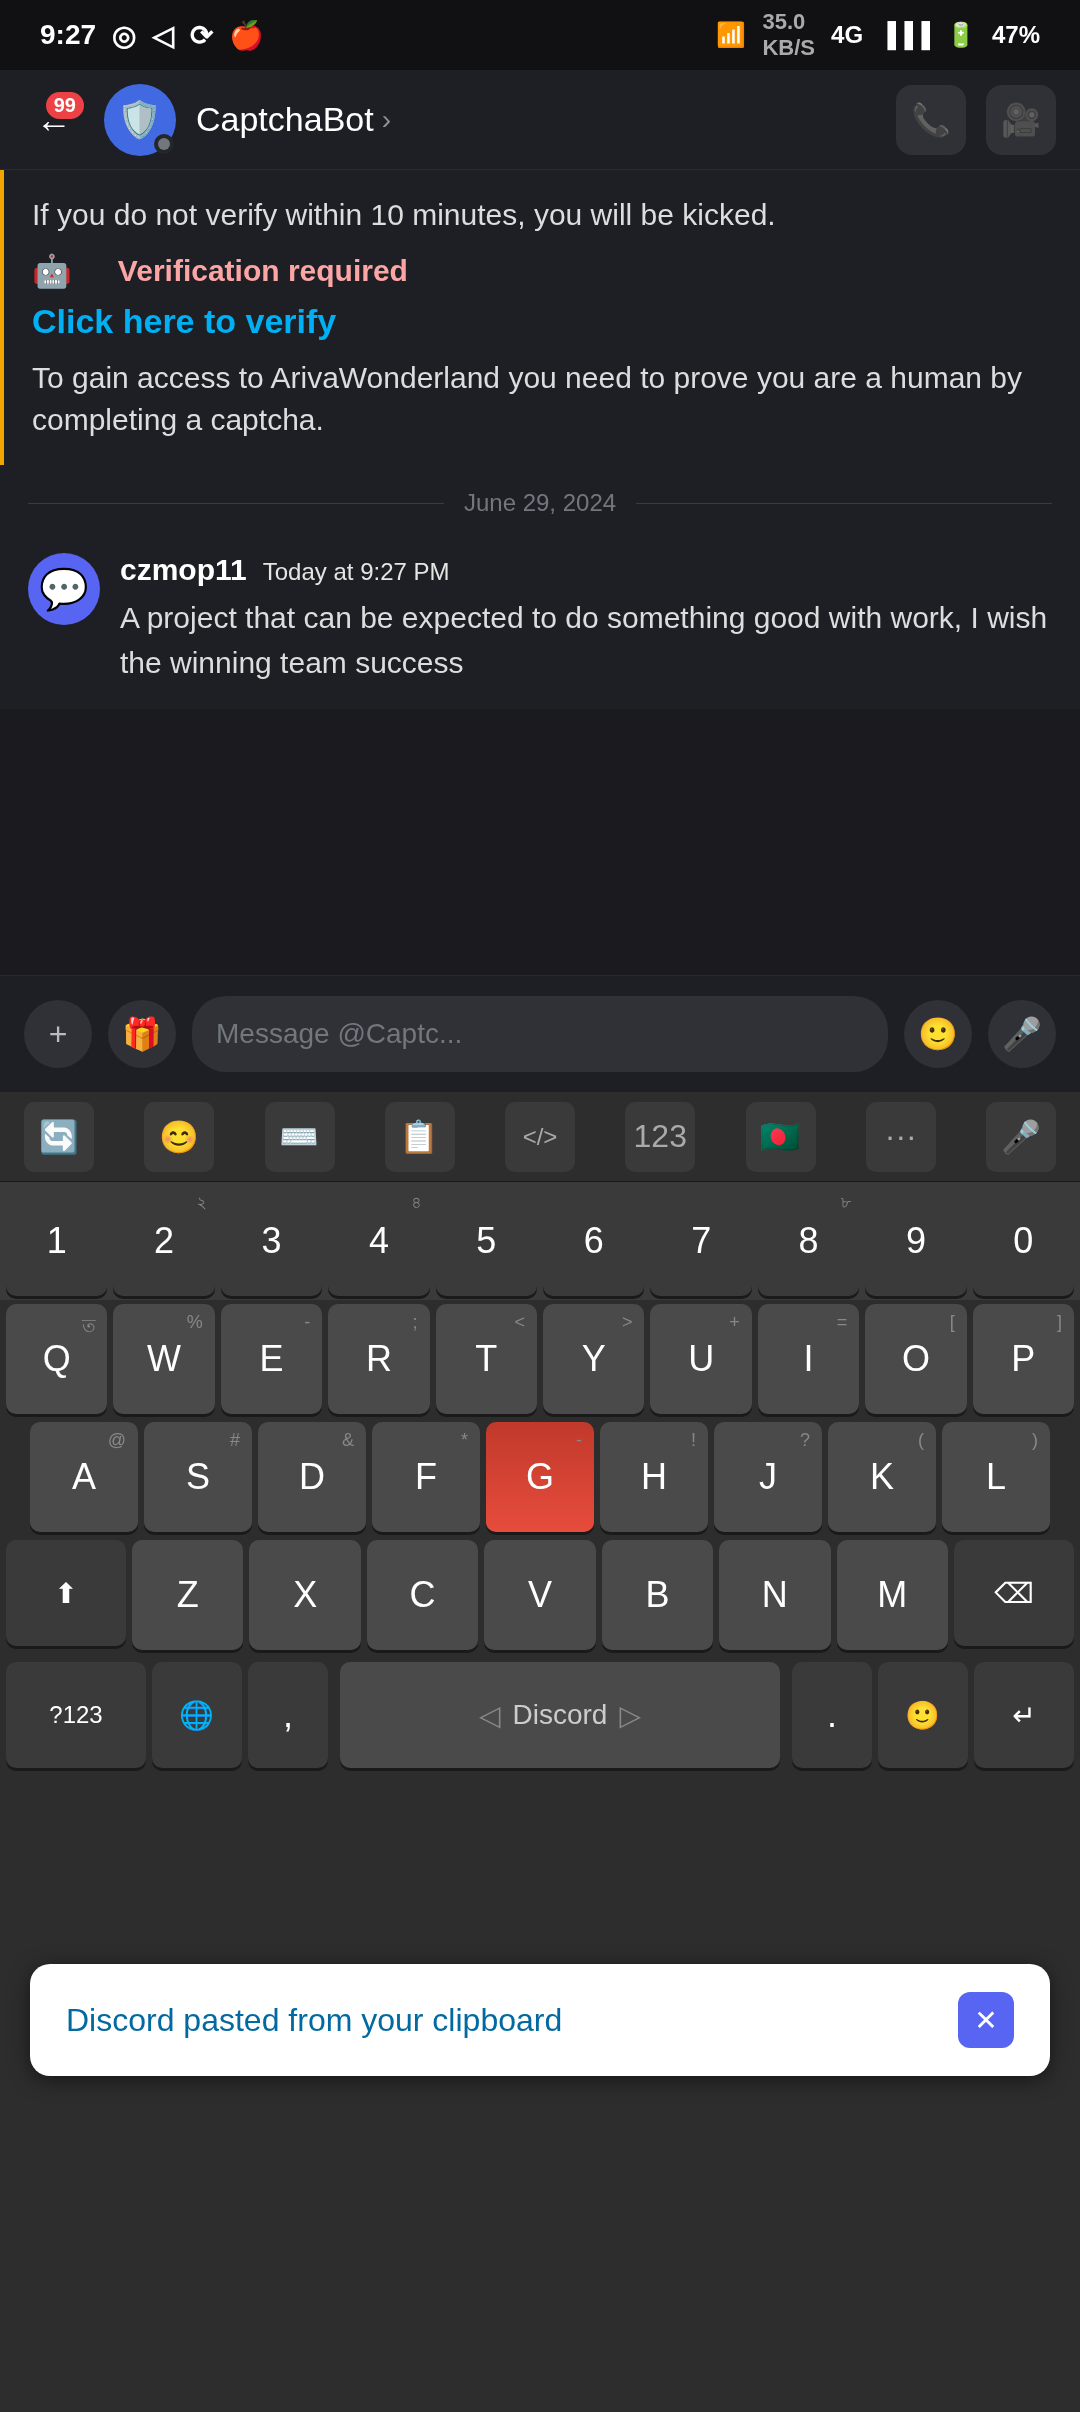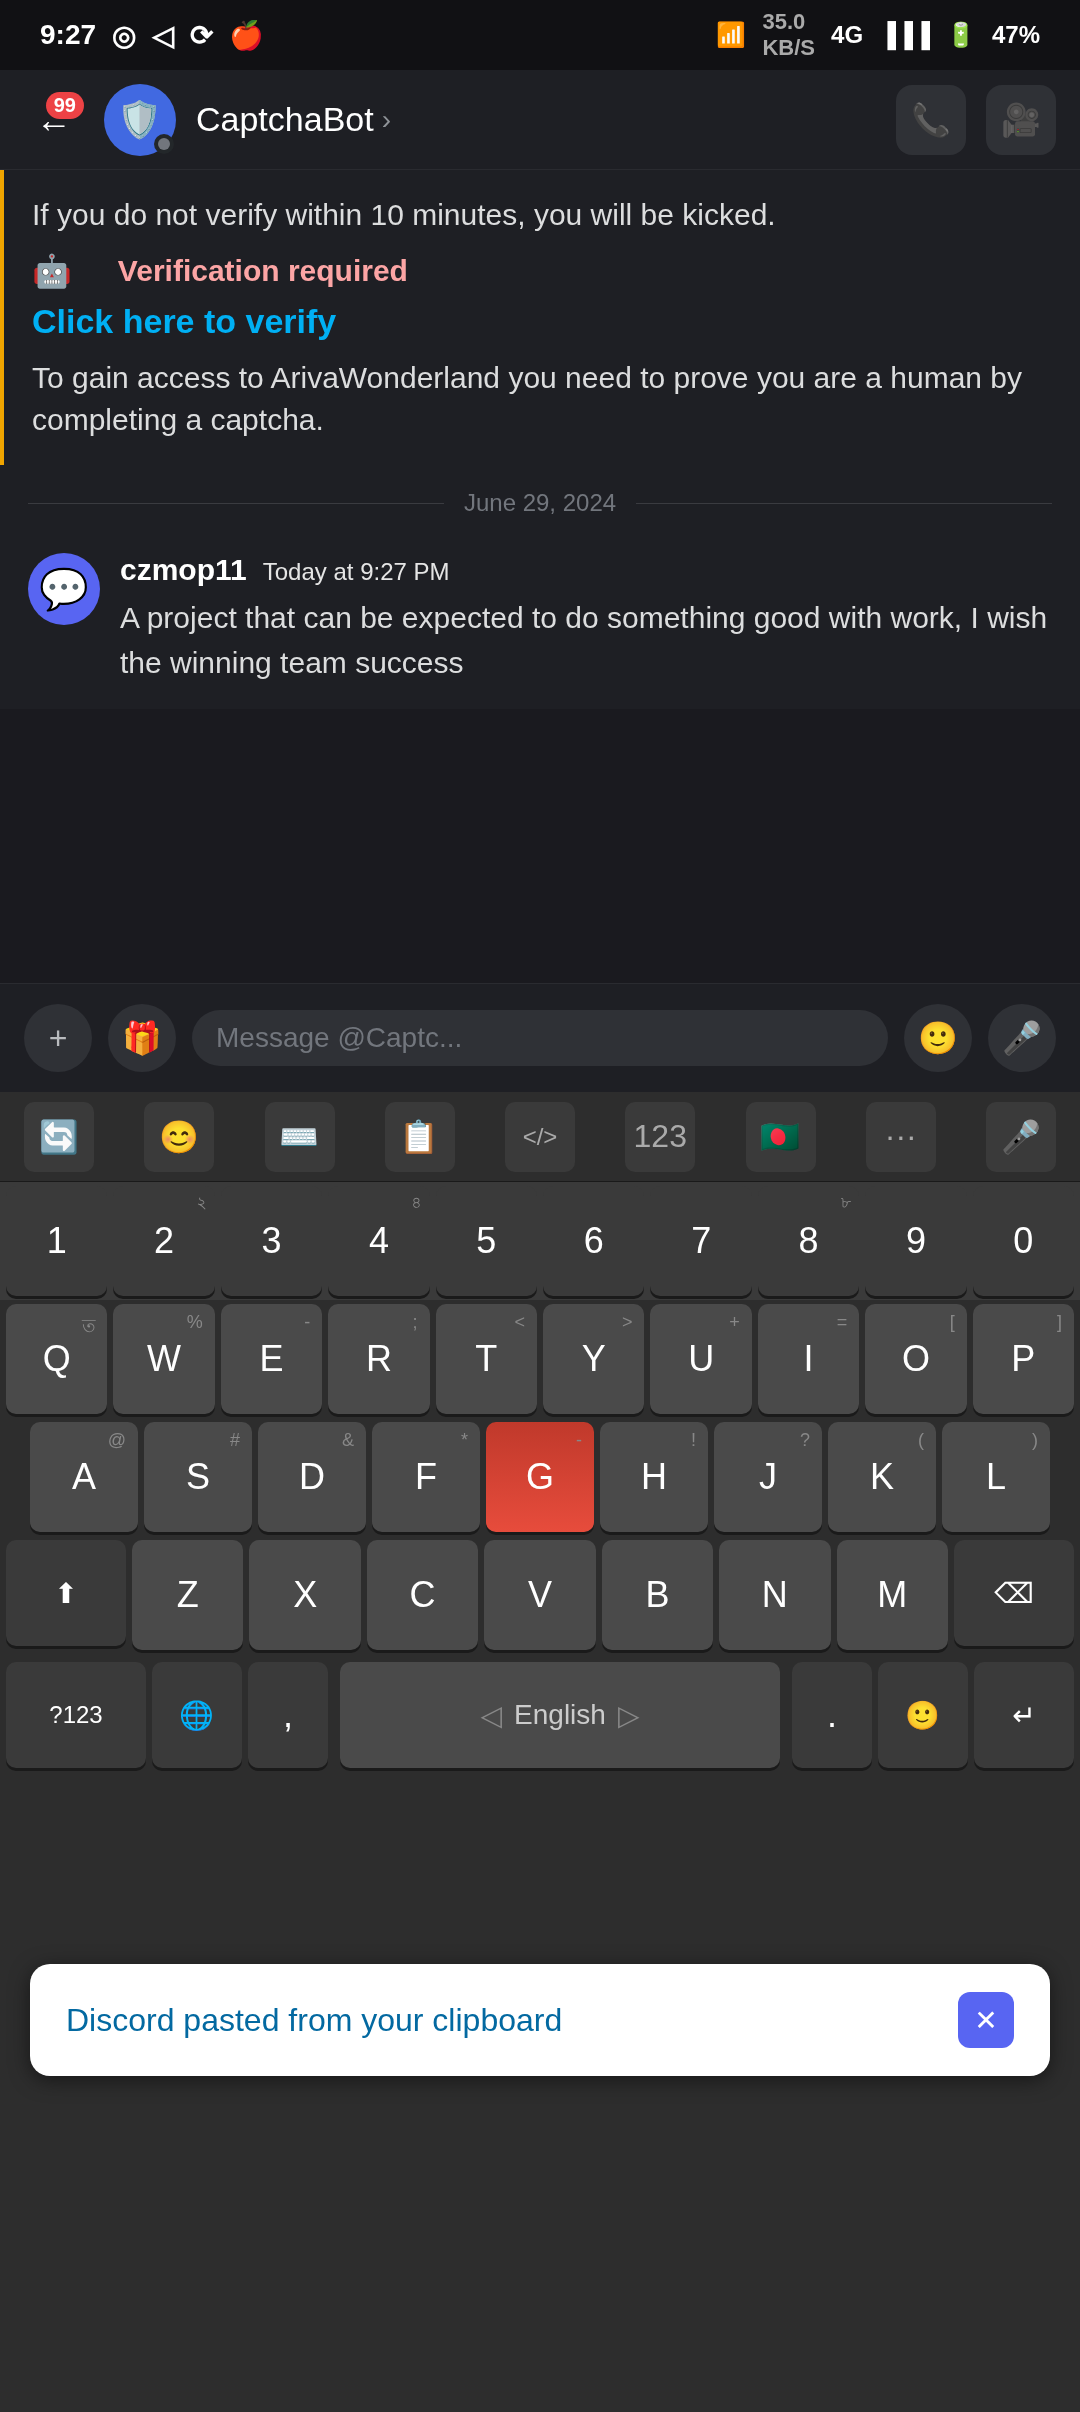--- a/index.html
+++ b/index.html
@@ -179,21 +179,21 @@
       width: 68px; height: 68px;
       background: #2f3136;
       border-radius: 50%;
       display: flex; align-items: center; justify-content: center;
       color: #b9bbbe; font-size: 32px; flex-shrink: 0;
     }
     .message-input-field {
       flex: 1;
       background: #2f3136;
       border-radius: 34px;
-      height: 56px;
+      height: 76px;
       display: flex; align-items: center;
       padding: 0 24px;
       color: #72767d; font-size: 28px;
     }
     .emoji-btn, .mic-btn {
       width: 68px; height: 68px;
       background: #2f3136;
       border-radius: 50%;
       display: flex; align-items: center; justify-content: center;
       color: #b9bbbe; font-size: 32px; flex-shrink: 0;
@@ -605,21 +605,21 @@
     </div>
     <div class="kb-special-key" style="width:90px;flex-shrink:0;">
       <span>🌐</span>
     </div>
     <div class="kb-special-key" style="width:80px;flex-shrink:0;font-size:36px;">
       <span>,</span>
     </div>
     <div class="kb-space-key" style="flex:1;margin:0 6px;">
       <span style="color:#ccc;font-size:28px;display:flex;align-items:center;gap:12px;">
         <span style="color:#888;">◁</span>
-        <span>English</span>
+        <span>Discord</span>
         <span style="color:#888;">▷</span>
       </span>
     </div>
     <div class="kb-special-key" style="width:80px;flex-shrink:0;font-size:36px;">
       <span>.</span>
     </div>
     <div class="kb-special-key" style="width:90px;flex-shrink:0;">
       <span>🙂</span>
     </div>
     <div class="kb-special-key" style="width:100px;flex-shrink:0;">

